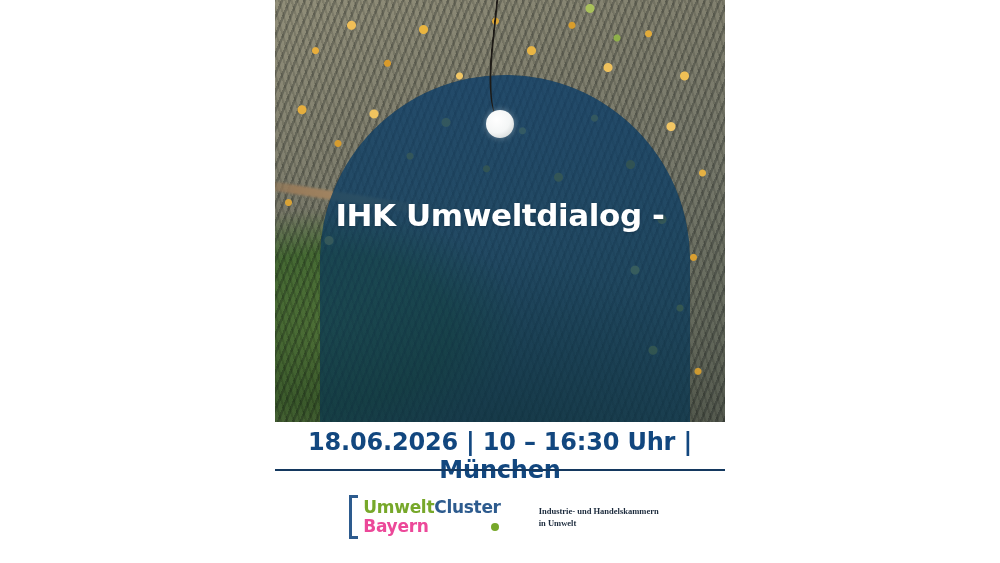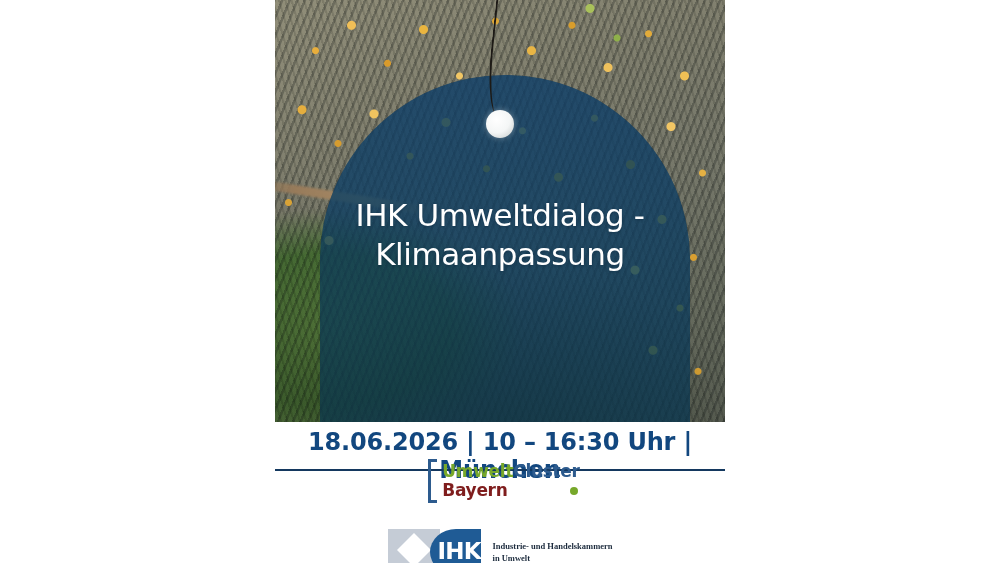--- a/index.html
+++ b/index.html
@@ -175,21 +175,21 @@
 
   
   .hero-title {
     position: absolute;
     left: 0;
     right: 0;
     top: 196px;
     text-align: center;
     color: #ffffff;
     font-family: "DejaVu Sans", sans-serif;
-    font-weight: normal;
+    font-weight: bold;
     font-size: 31px;
     line-height: 39px;
     letter-spacing: -0.4px;
     padding: 0 40px;
     box-sizing: border-box;
     text-shadow: 0 1px 3px rgba(10,30,50,0.35);
   }
   .hero-title .ln { display: block; white-space: nowrap; }
 
   
@@ -220,21 +220,20 @@
   .logos {
     position: absolute;
     left: 0;
     top: 487px;
     width: 450px;
     height: 60px;
     display: flex;
     align-items: center;
     justify-content: center;
     gap: 26px;
-    flex-direction: column;
   }
 
   
   .ucb {
     position: relative;
     display: flex;
     align-items: stretch;
     height: 44px;
     padding-left: 8px;
   }
@@ -263,21 +262,21 @@
   .ucb-umwelt { color: #77a82a; }
   .ucb-cluster { color: #2d5b8e; }
   .ucb-row2 {
     display: flex;
     align-items: center;
     justify-content: space-between;
     font-family: "DejaVu Sans", sans-serif;
     font-weight: bold;
     font-size: 17px;
     letter-spacing: -0.3px;
-    color: #7f1d1d;
+    color: #ec4899;
   }
   .ucb-dot {
     width: 8px;
     height: 8px;
     border-radius: 50%;
     background: #77a82a;
     margin-left: 8px;
     margin-right: 2px;
   }
 
@@ -351,21 +350,20 @@
       <div class="forest-shade"></div>
 
       <div class="arch"></div>
       <div class="arch-tone"></div>
 
       <div class="cable"></div>
       <div class="lamp"></div>
 
       <div class="hero-title">
         <span class="ln">IHK Umweltdialog -</span>
-        <span class="ln">Klimaanpassung</span>
       </div>
     </div>
 
     <div class="date-line">18.06.2026 | 10 – 16:30 Uhr | München</div>
 
     <div class="divider"></div>
 
     <div class="logos">
 
       <div class="ucb">
@@ -375,26 +373,20 @@
             <span class="ucb-umwelt">Umwelt</span><span class="ucb-cluster">Cluster</span>
           </div>
           <div class="ucb-row2">
             <span>Bayern</span>
             <span class="ucb-dot"></span>
           </div>
         </div>
       </div>
 
       <div class="ihk">
-        <div class="ihk-mark">
-          <div class="ihk-grey"></div>
-          <div class="ihk-diamond"></div>
-          <div class="ihk-blue"></div>
-          <div class="ihk-letters">IHK</div>
-        </div>
         <div class="ihk-text">
           <div>Industrie- und Handelskammern</div>
           <div>in Umwelt</div>
         </div>
       </div>
 
     </div>
 
   </div>
 </div>

